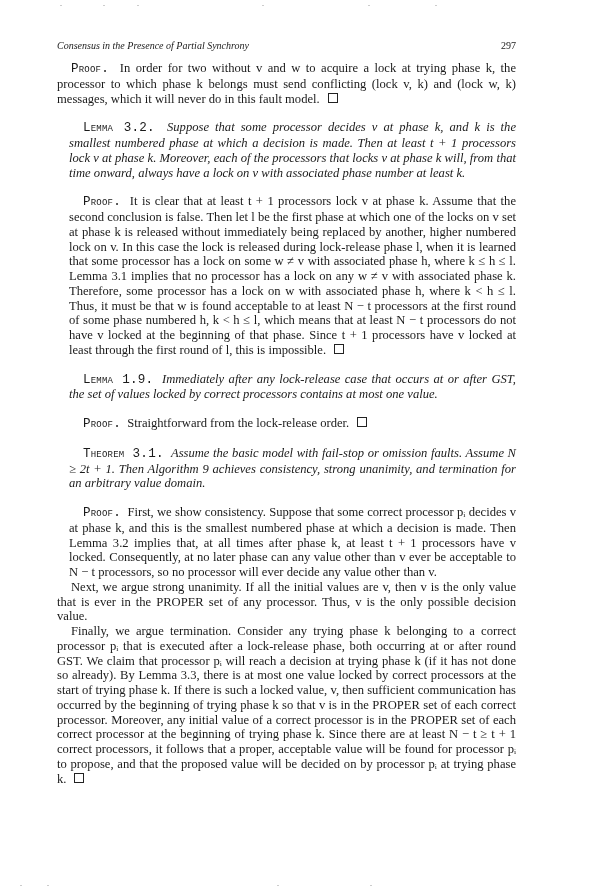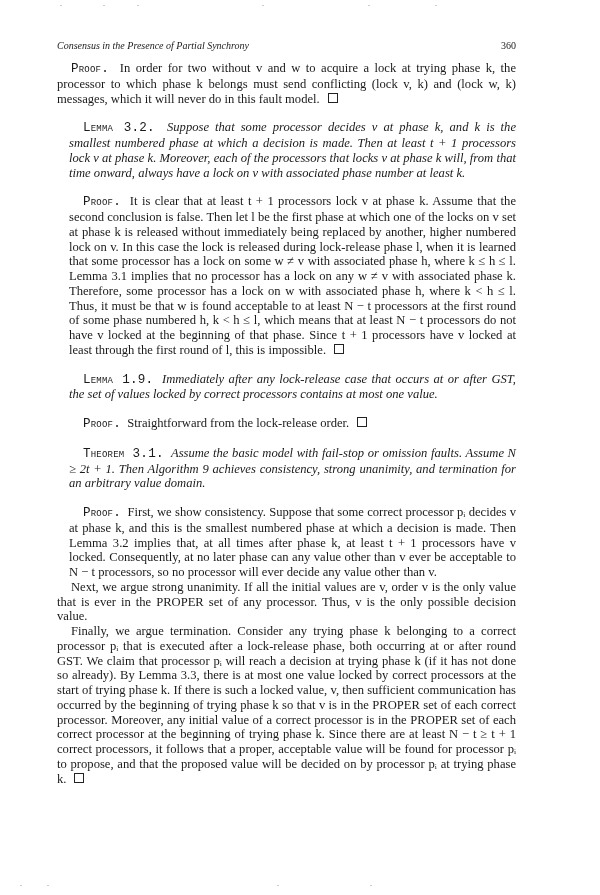--- a/index.html
+++ b/index.html
@@ -24,21 +24,21 @@
     <span class="speck" style="left:103px"></span>
   <span class="speck" style="left:137px"></span>
     <span class="speck" style="left:262px"></span>
   <span class="speck" style="left:368px"></span>
     <span class="speck" style="left:435px"></span>
 </div>
 
 <div class="page">
   <div class="header">
     <span class="title">Consensus in the Presence of Partial Synchrony</span>
-    <span>360</span>
+    <span>297</span>
   </div>
 
   <p class="para">
     <span class="sc">Proof.</span>&nbsp;
     <span>In order for two without v and w to acquire a lock at trying phase k, the processor to which phase k belongs must send conflicting (lock v, k) and (lock w, k) messages, which it will never do in this fault model.</span><span class="qed"></span>
   </p>
 
   <p class="para gap">
     <span class="sc">Lemma 3.2.</span>&nbsp;
     <span class="it">Suppose that some processor decides v at phase k, and k is the smallest numbered phase at which a decision is made. Then at least t + 1 processors lock v at phase k. Moreover, each of the processors that locks v at phase k will, from that time onward, always have a lock on v with associated phase number at least k.</span>
@@ -63,21 +63,21 @@
     <span class="sc">Theorem 3.1.</span>&nbsp;
     <span class="it">Assume the basic model with fail-stop or omission faults. Assume N ≥ 2t + 1. Then Algorithm 9 achieves consistency, strong unanimity, and termination for an arbitrary value domain.</span>
   </p>
 
   <p class="para gap">
     <span class="sc">Proof.</span>&nbsp;
     <span>First, we show consistency. Suppose that some correct processor pᵢ decides v at phase k, and this is the smallest numbered phase at which a decision is made. Then Lemma 3.2 implies that, at all times after phase k, at least t + 1 processors have v locked. Consequently, at no later phase can any value other than v ever be acceptable to N − t processors, so no processor will ever decide any value other than v.</span>
   </p>
 
   <p class="para">
-    <span>Next, we argue strong unanimity. If all the initial values are v, order v is the only value that is ever in the PROPER set of any processor. Thus, v is the only possible decision value.</span>
+    <span>Next, we argue strong unanimity. If all the initial values are v, then v is the only value that is ever in the PROPER set of any processor. Thus, v is the only possible decision value.</span>
   </p>
 
   <p class="para">
     <span>Finally, we argue termination. Consider any trying phase k belonging to a correct processor pᵢ that is executed after a lock-release phase, both occurring at or after round GST. We claim that processor pᵢ will reach a decision at trying phase k (if it has not done so already). By Lemma 3.3, there is at most one value locked by correct processors at the start of trying phase k. If there is such a locked value, v, then sufficient communication has occurred by the beginning of trying phase k so that v is in the PROPER set of each correct processor. Moreover, any initial value of a correct processor is in the PROPER set of each correct processor at the beginning of trying phase k. Since there are at least N − t ≥ t + 1 correct processors, it follows that a proper, acceptable value will be found for processor pᵢ to propose, and that the proposed value will be decided on by processor pᵢ at trying phase k.</span><span class="qed"></span>
   </p>
 </div>
 
 <div class="specks" style="top:885px;">
   <span class="speck" style="left:20px"></span>
     <span class="speck" style="left:47px"></span>

